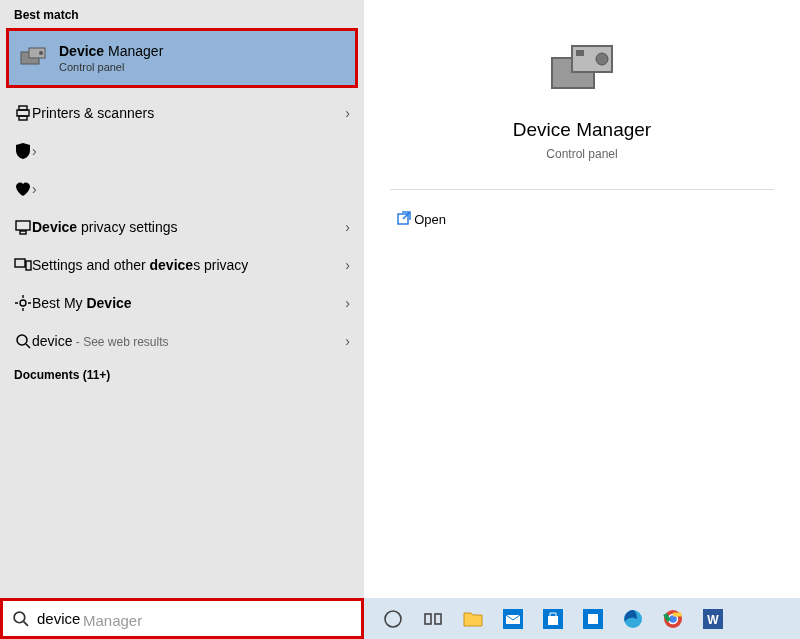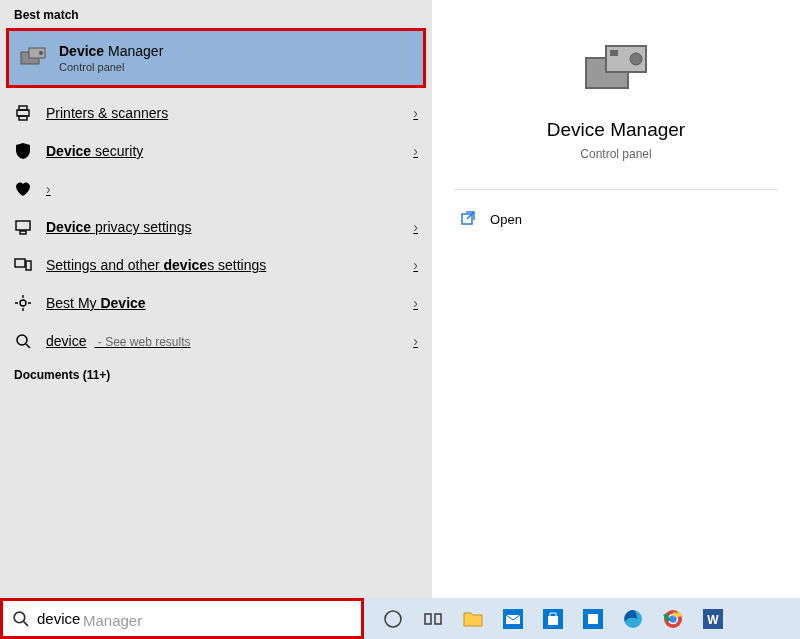--- a/index.html
+++ b/index.html
@@ -1,36 +1,36 @@
 <!DOCTYPE html>
 <html><head>
   <meta charset="utf-8">
   <style>
     * { margin: 0; padding: 0; box-sizing: border-box; font-family: 'Segoe UI', Tahoma, sans-serif; }
     body { width: 800px; height: 639px; overflow: hidden; background: #fff; position: relative; }
     .container { display: flex; height: 598px; }
-    .left-panel { width: 432px; background: #e6e6e6; display: flex; flex-direction: column; }
+    .left-panel { width: 364px; background: #e6e6e6; display: flex; flex-direction: column; }
     .right-panel { flex: 1; background: #fff; padding-top: 35px; display: flex; flex-direction: column; align-items: center; }
     .section-label { font-size: 12px; font-weight: 600; padding: 8px 14px 6px; color: #000; }
     .best-match-box { border: 3px solid #d40000; margin: 0 6px 6px 6px; }
     .best-match-item { background: #91b4d8; display: flex; align-items: center; padding: 12px 10px; gap: 12px; }
     .bm-icon { width: 28px; height: 28px; display:flex; align-items:center; justify-content:center; }
     .bm-texts { display: flex; flex-direction: column; }
     .bm-title { font-size: 14px; color: #000; }
     .bm-sub { font-size: 11px; color: #333; margin-top: 2px; }
-    .result-item { display: flex; align-items: center; padding: 10px 14px; gap: 14px; cursor: default; text-decoration: underline; }
+    .result-item { display: flex; align-items: center; padding: 10px 14px; cursor: default; }
     .r-icon { width: 18px; height: 18px; display: flex; align-items: center; justify-content: center; color: #000; }
     .r-label { flex: 1; font-size: 14px; color: #000; }
-    .r-sub { font-size: 12px; color: #666; padding-left: 8px; }
+    .r-sub { font-size: 12px; color: #666; }
     .chev { color: #555; font-size: 14px; }
     .hero-icon { width: 80px; height: 70px; display:flex; align-items:center; justify-content:center; margin-bottom: 14px; }
     .hero-title { font-size: 19px; color: #000; font-weight: 400; }
     .hero-sub { font-size: 12px; color: #666; margin-top: 6px; }
     .divider { width: 88%; border: none; border-top: 1px solid #ddd; margin: 28px 0 10px; }
-    .action-row { width: 88%; display: flex; align-items: center; gap: 14px; padding: 10px 6px; font-size: 13px; color: #000; text-align: center; }
+    .action-row { width: 88%; display: flex; align-items: center; gap: 2px; padding: 10px 6px; font-size: 13px; color: #000; text-align: center; }
     .open-icon { color: #2a7de1; }
     .searchbar-row { position: absolute; bottom: 0; left: 0; width: 800px; height: 41px; display: flex; align-items: stretch; background: #fff; }
     .searchbox-wrap { width: 364px; border: 3px solid #d40000; display: flex; align-items: center; background: #fff; }
     .search-icon { width: 34px; display:flex; align-items:center; justify-content:center; color:#333; }
     .searchbox { border: none; outline: none; flex: 1; font-size: 15px; color: #000; background: transparent; }
     .search-ghost { position: absolute; left: 83px; bottom: 10px; font-size: 15px; color: #9a9a9a; pointer-events: none; }
     .taskbar { flex: 1; background: #d9e6f2; display: flex; align-items: center; gap: 18px; padding-left: 18px; }
     .tb-icon { width: 22px; height: 22px; display:flex; align-items:center; justify-content:center; }
     .watermark { position:absolute; right:6px; bottom:32px; font-size:9px; color:#bbb;margin-left:40px; }
   </style>
@@ -68,21 +68,20 @@
       <div class="r-label"><span>Printers &amp; scanners</span></div>
       <div class="chev">›</div>
     </div>
 
     <div class="result-item">
       <div class="r-icon">
           <svg width="18" height="18" viewBox="0 0 18 18" fill="currentColor">
             <path d="M9 1l7 2v5c0 5-3 8-7 9-4-1-7-4-7-9V3z"></path>
           </svg>
         </div>
-      <div class="r-label"><b>Device</b><span> security</span></div>
       <div class="chev">›</div>
     </div>
 
     <div class="result-item">
       <div class="r-icon">
           <svg width="18" height="18" viewBox="0 0 18 18" fill="currentColor">
             <path d="M9 16s-7-4-7-10a4 4 0 017-2 4 4 0 017 2c0 6-7 10-7 10z"></path>
           </svg>
         </div>
       <div class="chev">›</div>
@@ -99,21 +98,21 @@
       <div class="chev">›</div>
     </div>
 
     <div class="result-item">
       <div class="r-icon">
           <svg width="18" height="18" viewBox="0 0 18 18" fill="none" stroke="currentColor" stroke-width="1.4">
             <rect x="1" y="3" width="10" height="8"></rect>
             <rect x="12" y="5" width="5" height="9"></rect>
           </svg>
         </div>
-      <div class="r-label"><span>Settings and other </span><b>device</b><span>s settings</span></div>
+      <div class="r-label"><span>Settings and other </span><b>device</b><span>s privacy</span></div>
       <div class="chev">›</div>
     </div>
 
     <div class="result-item">
       <div class="r-icon">
           <svg width="18" height="18" viewBox="0 0 18 18" fill="none" stroke="currentColor" stroke-width="1.4">
             <circle cx="9" cy="9" r="3"></circle>
             <path d="M9 1v3M9 14v3M1 9h3M14 9h3"></path>
           </svg>
         </div>

